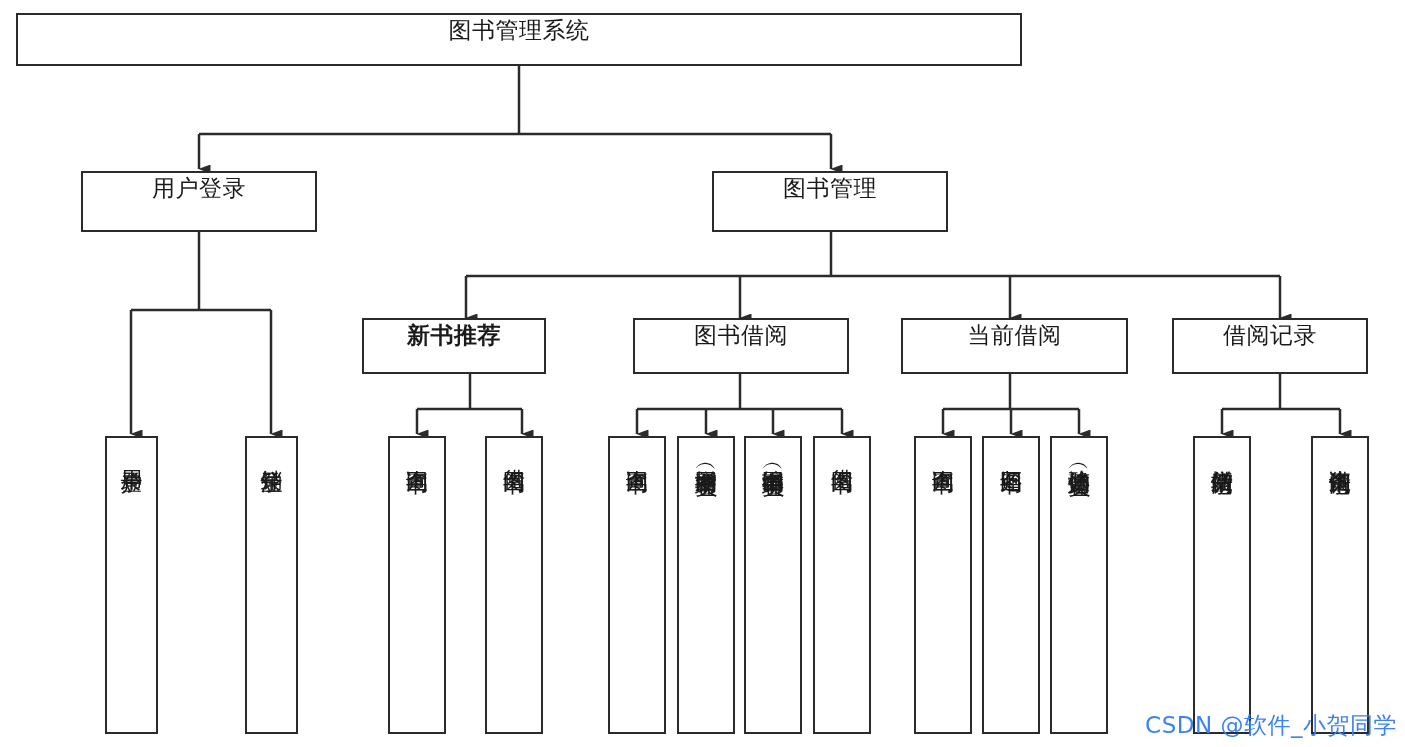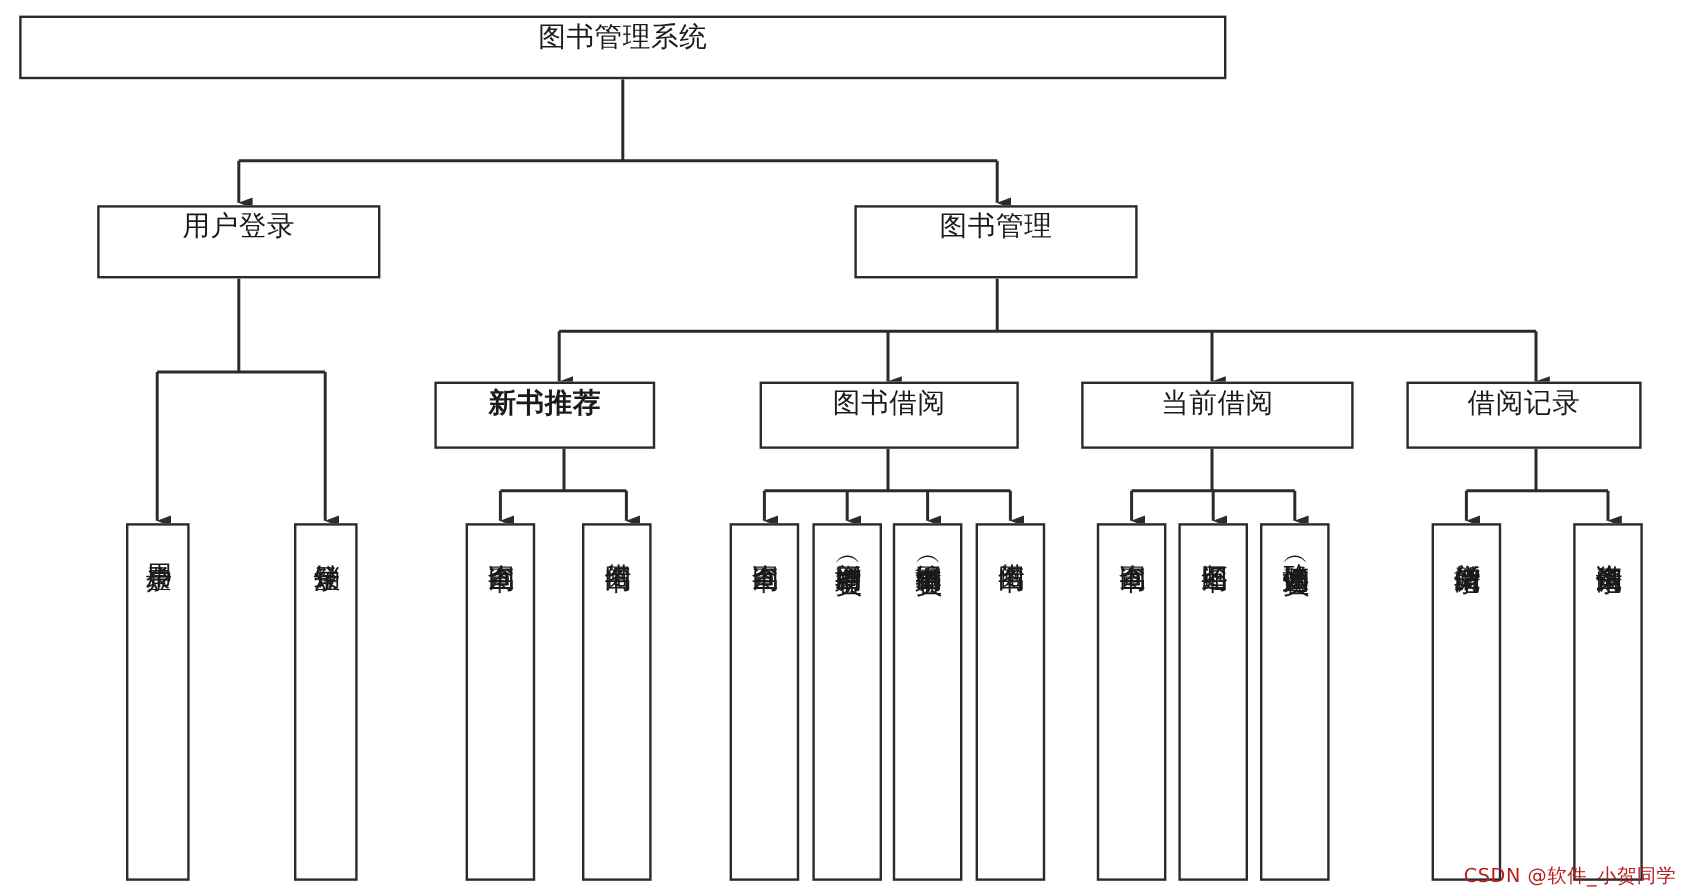--- a/index.html
+++ b/index.html
@@ -49,22 +49,22 @@
     text-orientation: upright;
     font-size: 22px;
     line-height: 1.18;
     letter-spacing: 1px;
     white-space: nowrap;
   }
   .watermark {
     position: absolute;
     right: 8px;
     bottom: 6px;
-    font-size: 16px;
-    color: #b91c1c;
+    font-size: 23px;
+    color: #3b82f6;
     letter-spacing: 0.5px;
     white-space: nowrap;
     pointer-events: none;
   }
 </style>
 </head>
 <body>
 
 <div id="diagram-root">
 

